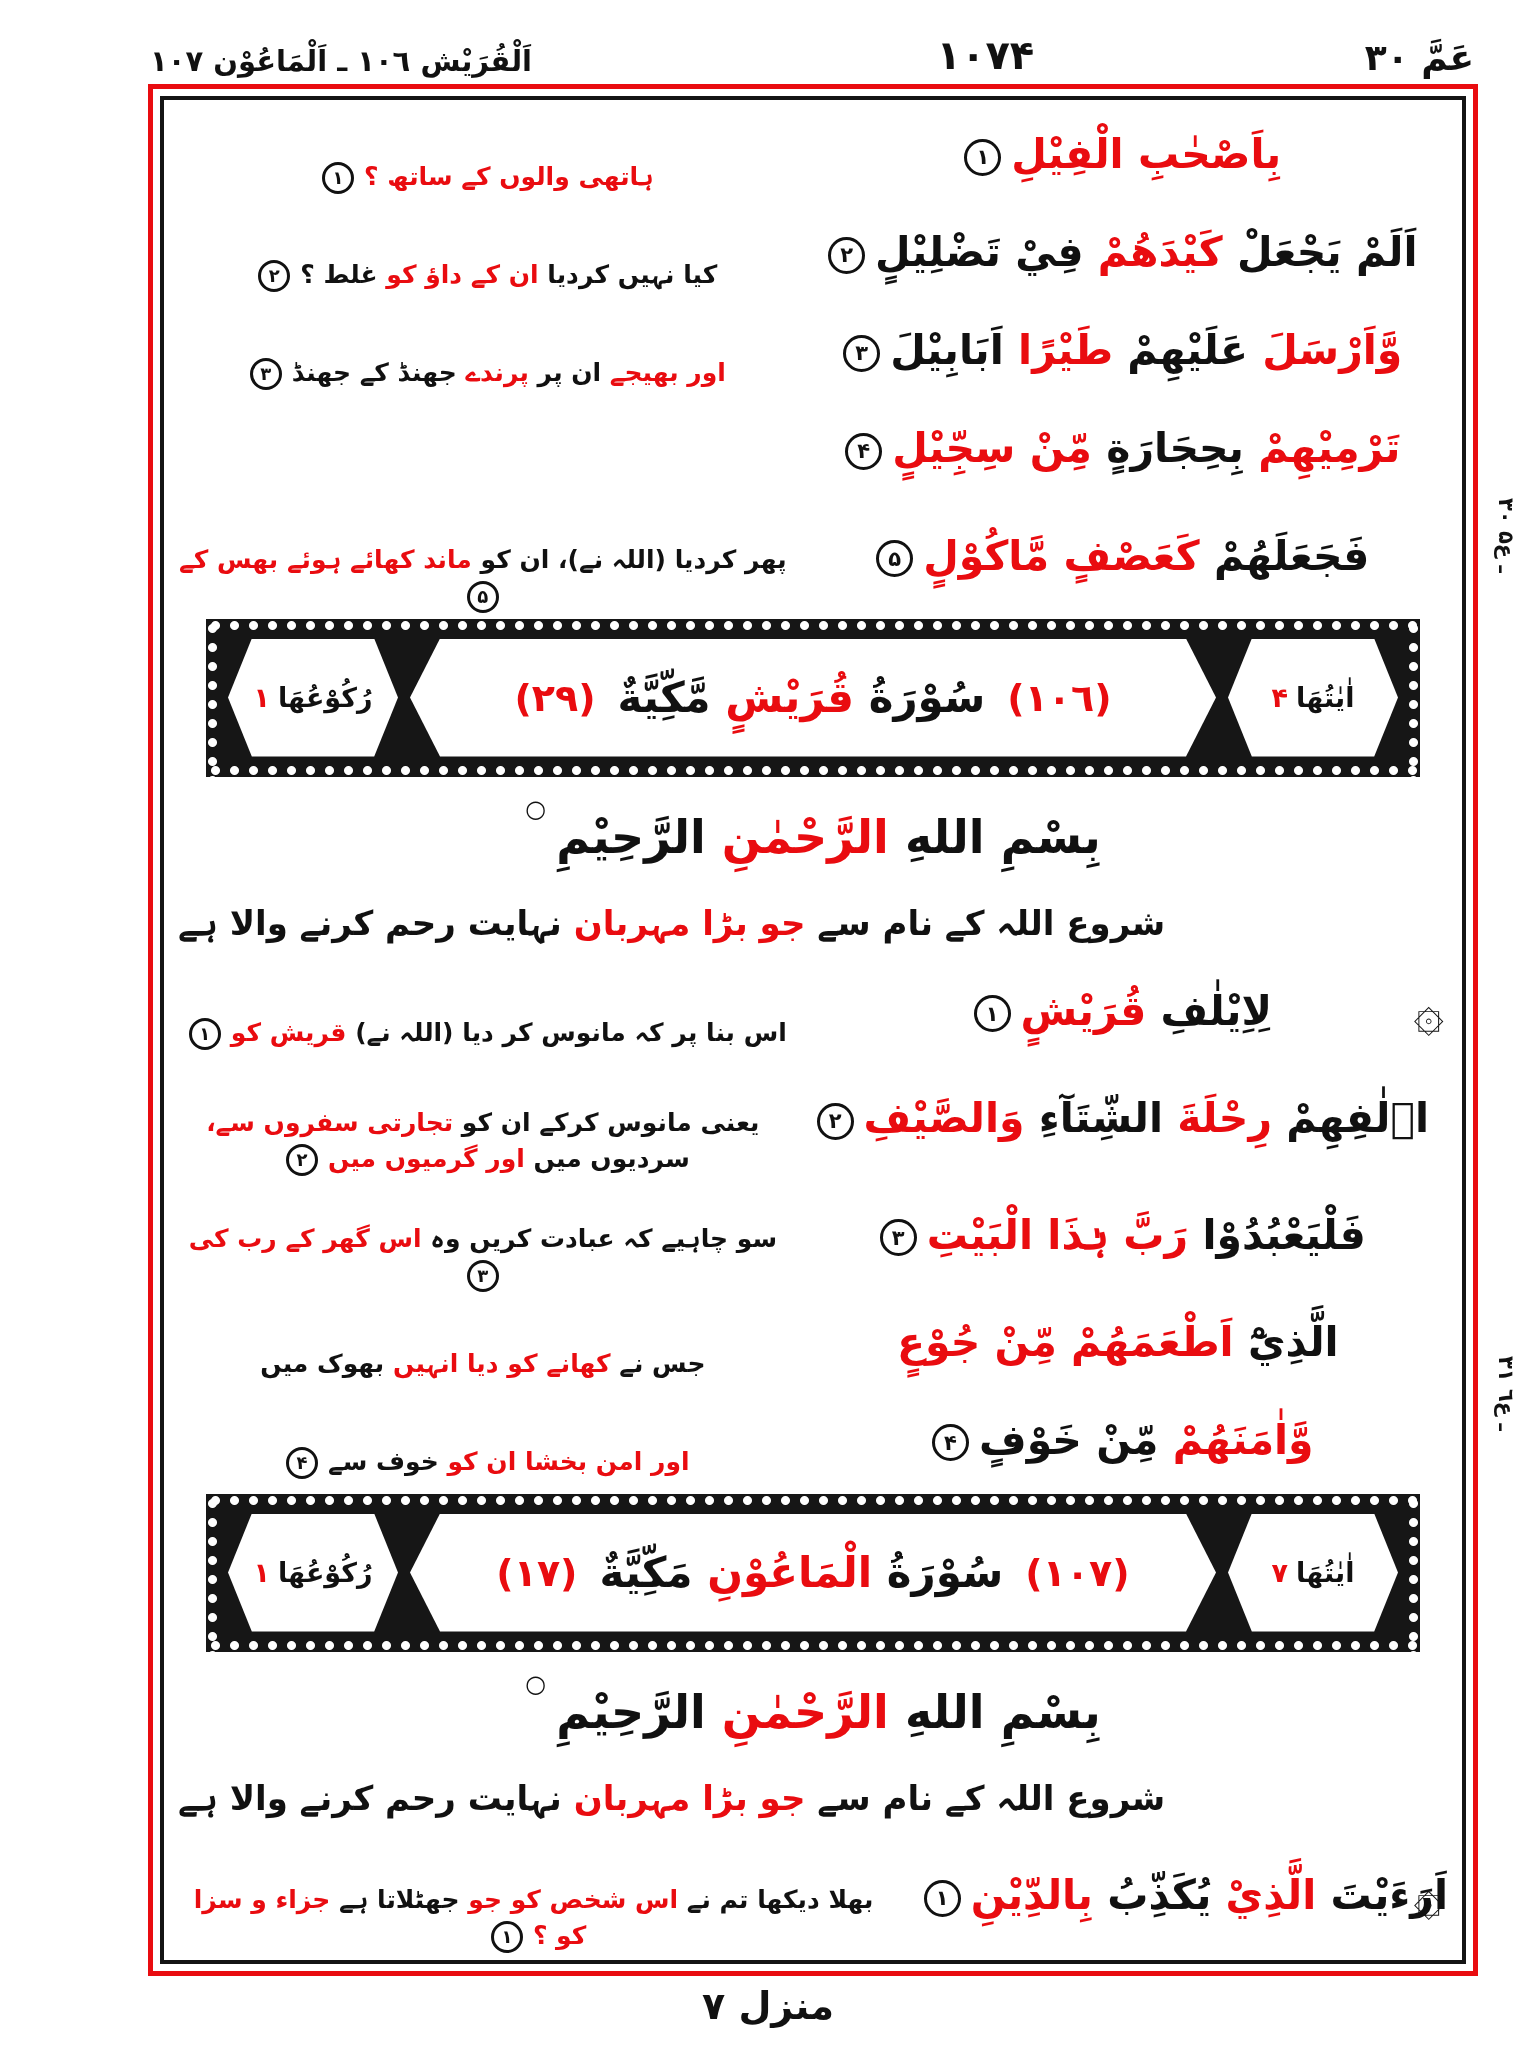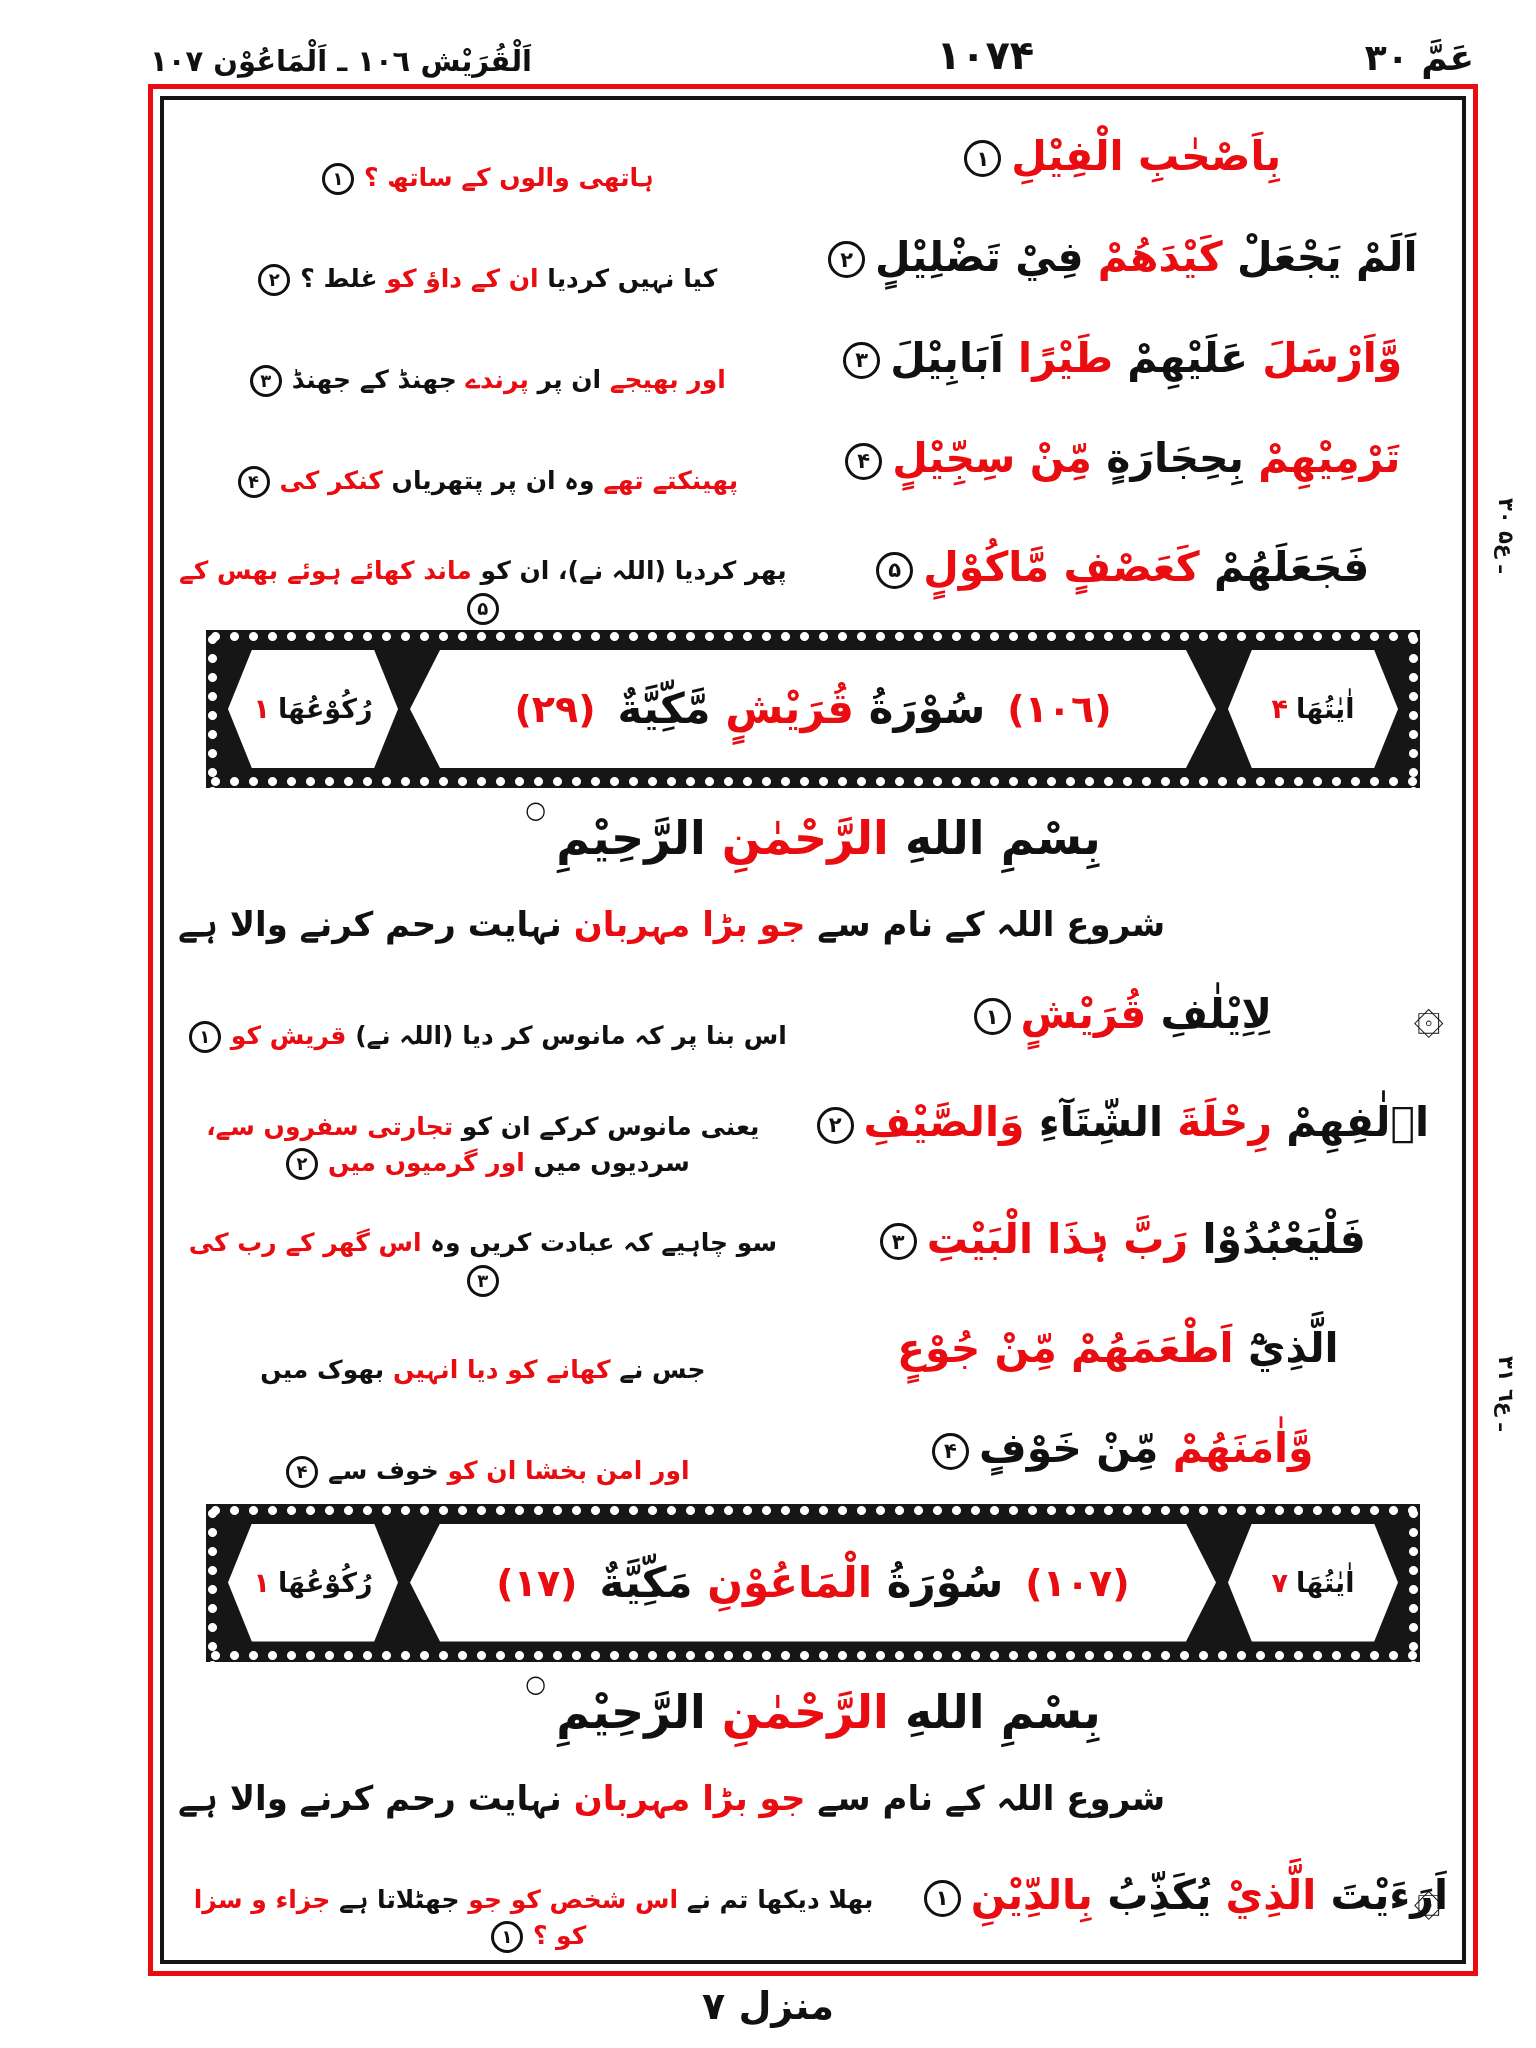--- a/index.html
+++ b/index.html
@@ -81,21 +81,21 @@
   .banner-center{
     flex:1 1 auto;background:#fff;
     clip-path:polygon(30px 0,calc(100% - 30px) 0,100% 50%,calc(100% - 30px) 100%,30px 100%,0 50%);
     display:flex;align-items:center;justify-content:center;gap:22px;
     font-size:42px;font-weight:bold;
   }
   .banner-center .idx{font-size:38px;color:var(--red);font-weight:bold;}
   
   .bismillah-row{
     flex:0 0 92px;display:flex;align-items:center;justify-content:center;
-    direction:rtl;font-size:46px;font-weight:bold;gap:10px;
+    direction:rtl;font-size:46px;font-weight:bold;gap:10px;margin-top:10px;
   }
   .bismillah-ornament{font-size:24px;align-self:flex-start;margin-top:4px;}
   .bismillah-urdu-row{
     flex:0 0 80px;display:flex;align-items:center;justify-content:flex-end;
     direction:rtl;font-size:34px;font-weight:bold;
   }
   
   .margin-marker{
     position:absolute;right:18px;width:34px;text-align:center;
     writing-mode:vertical-rl;font-size:21px;font-weight:bold;letter-spacing:2px;
@@ -132,21 +132,20 @@
         <div class="verse-row">
           <div class="cell-arabic"><span><span class="seg-black">اَلَمْ يَجْعَلْ </span><span class="seg-red">كَيْدَهُمْ</span><span class="seg-black"> فِيْ تَضْلِيْلٍ</span></span><span class="num-badge">۲</span></div>
           <div class="cell-urdu"><span><span class="seg-black">کیا نہیں کردیا </span><span class="seg-red">ان کے داؤ کو</span><span class="seg-black"> غلط ؟</span></span><span class="num-badge small">۲</span></div>
         </div>
         <div class="verse-row">
           <div class="cell-arabic"><span><span class="seg-red">وَّاَرْسَلَ </span><span class="seg-black">عَلَيْهِمْ </span><span class="seg-red">طَيْرًا </span><span class="seg-black">اَبَابِيْلَ</span></span><span class="num-badge">۳</span></div>
           <div class="cell-urdu"><span><span class="seg-red">اور بھیجے </span><span class="seg-black">ان پر </span><span class="seg-red">پرندے </span><span class="seg-black">جھنڈ کے جھنڈ</span></span><span class="num-badge small">۳</span></div>
         </div>
         <div class="verse-row">
           <div class="cell-arabic"><span><span class="seg-red">تَرْمِيْهِمْ </span><span class="seg-black">بِحِجَارَةٍ </span><span class="seg-red">مِّنْ سِجِّيْلٍ</span></span><span class="num-badge">۴</span></div>
-          <div class="cell-urdu"><span><span class="seg-red">پھینکتے تھے </span><span class="seg-black">وہ ان پر پتھریاں </span><span class="seg-red">کنکر کی</span></span><span class="num-badge small">۴</span></div>
         </div>
         <div class="verse-row">
           <div class="cell-arabic"><span><span class="seg-black">فَجَعَلَهُمْ </span><span class="seg-red">كَعَصْفٍ مَّاكُوْلٍ</span></span><span class="num-badge">۵</span></div>
           <div class="cell-urdu"><span><span class="seg-black">پھر کردیا (اللہ نے)، ان کو </span><span class="seg-red">ماند کھائے ہوئے بھس کے</span></span><span class="num-badge small">۵</span></div>
         </div>
 
         <div class="surah-banner">
           <div class="cartouche">
             <span>اٰيٰتُهَا</span>
             <span class="seg-red">۴</span>

